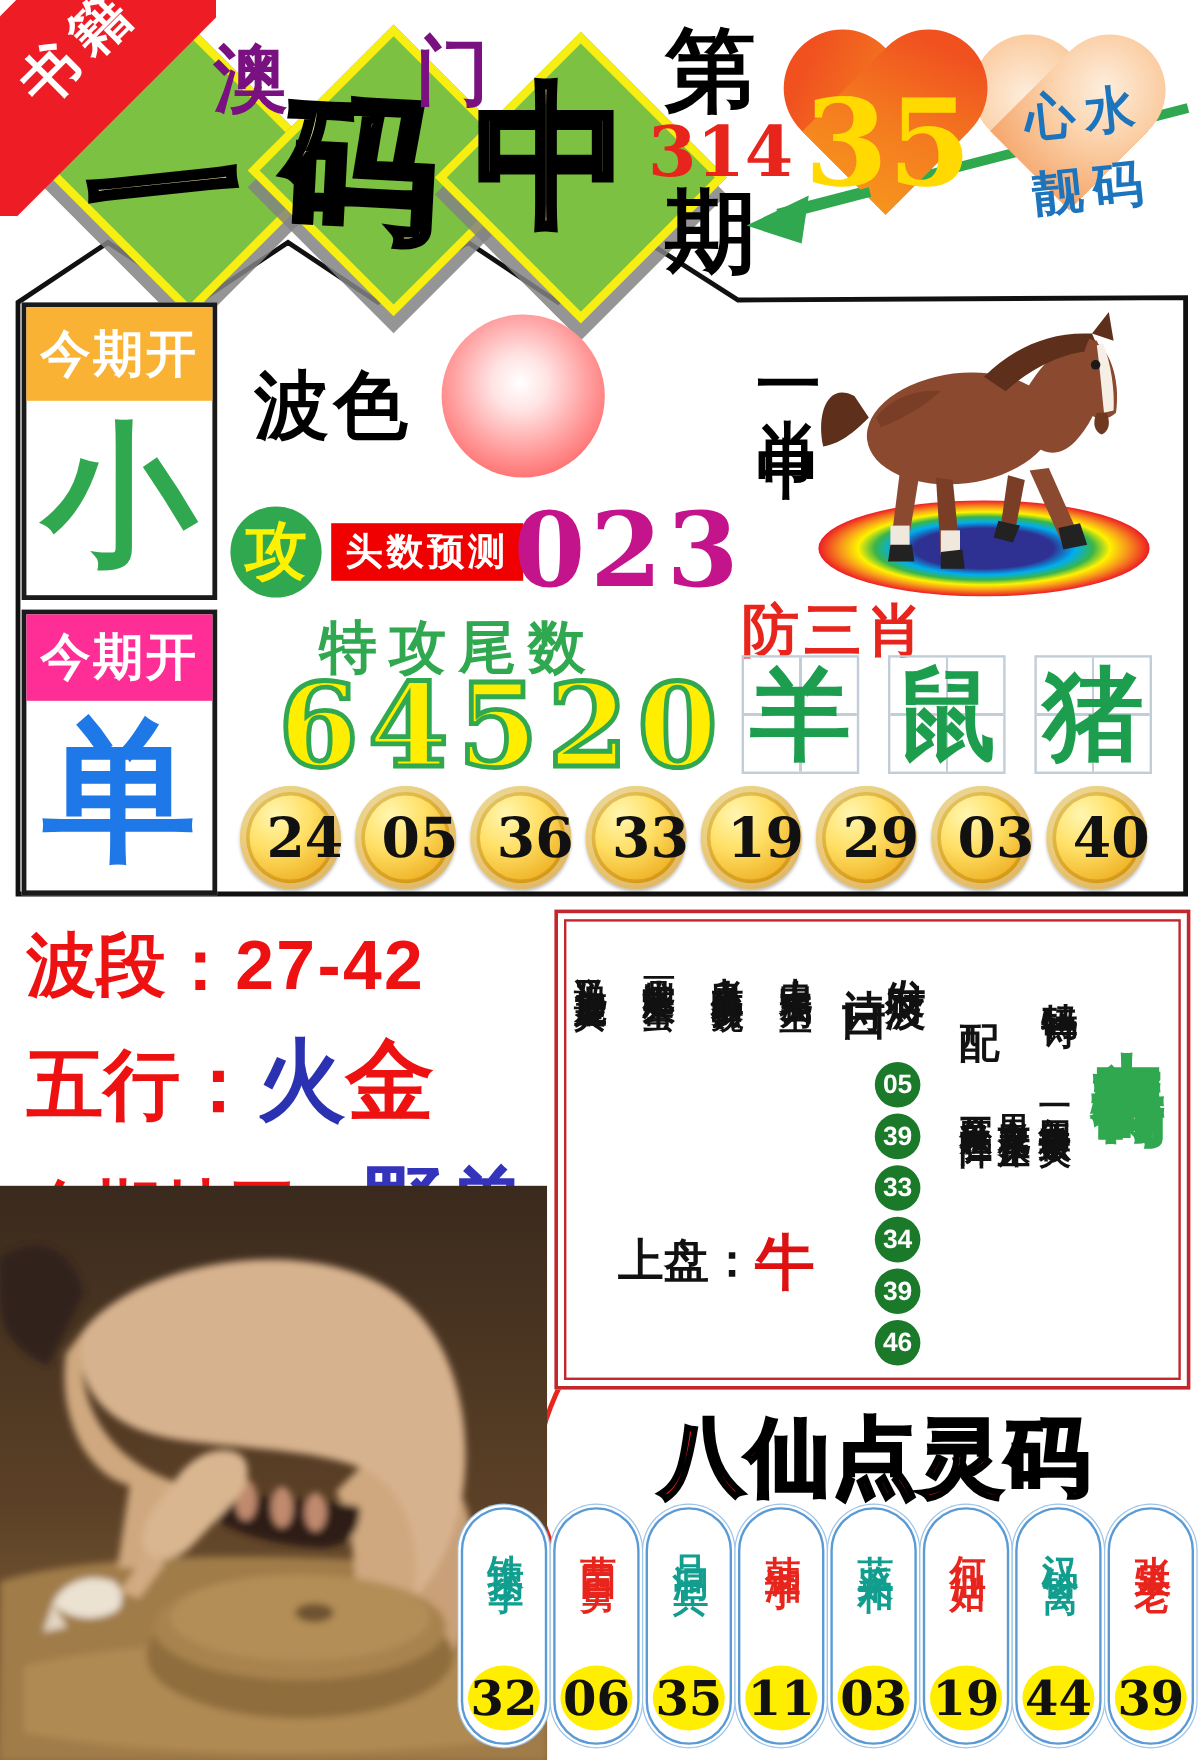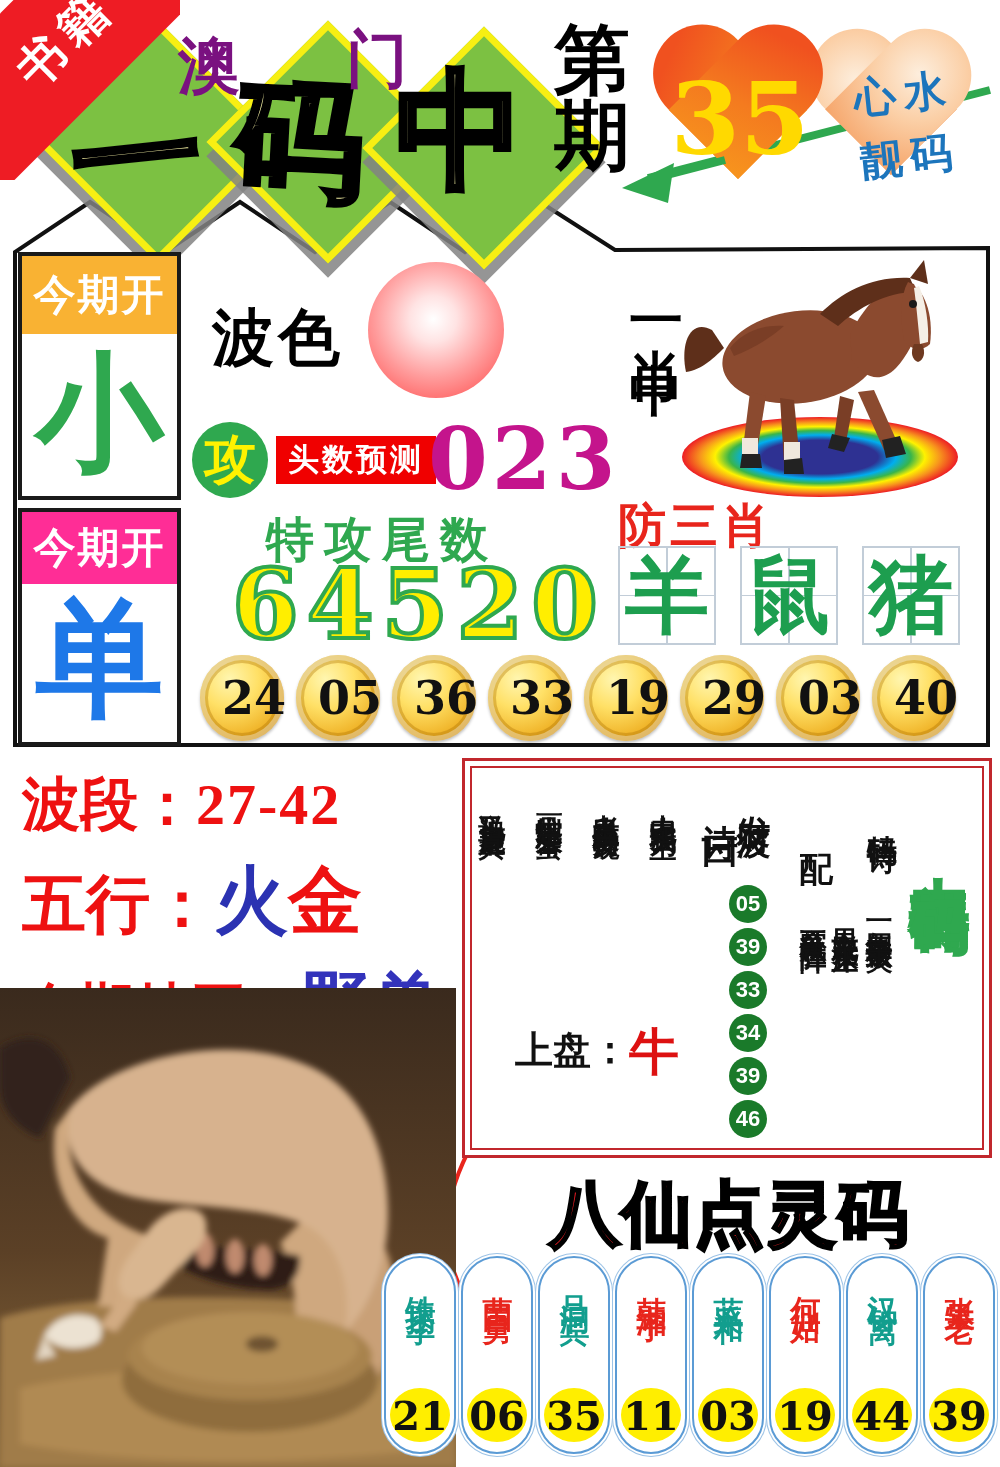--- a/index.html
+++ b/index.html
@@ -83,21 +83,21 @@
   #coins{left:200px;top:655px;display:flex;gap:12px;z-index:3;}
   .coin{width:84px;height:86px;border-radius:50%;display:flex;align-items:center;justify-content:center;
     background:radial-gradient(circle at 35% 28%,#fff6b0 0%,#ffe066 35%,#f0b429 70%,#c98a10 100%);
     box-shadow:inset 0 0 0 5px rgba(255,255,255,.35),inset 0 0 0 8px rgba(170,110,0,.35),0 2px 3px rgba(0,0,0,.25);}
   .coin span{font-size:46px;font-weight:900;color:#111;font-family:"DejaVu Serif",serif;margin-left:24px;}
 
   
   #predict{left:22px;top:766px;z-index:2;width:440px;}
   .pl{white-space:nowrap;font-weight:900;}
   #pl1{font-size:58px;color:#ee1111;}
-  #pl1 .num{font-family:Liberation Serif, serif;letter-spacing:2px;}
+  #pl1 .num{font-family:Liberation Sans, sans-serif;letter-spacing:2px;}
   #pl2{font-size:64px;color:#ee1111;margin-top:8px;}
   #pl2 .fire{color:#2b32b2;font-size:74px;}
   #pl2 .gold{color:#ee1111;font-size:74px;}
   #pl3{font-size:56px;color:#ee1111;margin-top:6px;}
   #pl3 .beast{color:#3333bb;font-size:70px;}
 
   
   #poembox{left:462px;top:758px;width:530px;height:400px;border:3px solid #c1272d;background:#fff;z-index:4;box-sizing:border-box;}
   #poembox .inner{position:absolute;inset:5px;border:2px solid #c1272d;pointer-events:none;}
   #poemtitle{left:230px;top:34px;font-size:36px;font-weight:900;color:#111;letter-spacing:14px;}
@@ -157,20 +157,21 @@
   <div class="diamond" id="d2"></div>
   <div class="diamond" id="d3"></div>
   <div class="mregion abs" id="r1">澳</div>
   <div class="mregion abs" id="r2">门</div>
   <div class="mtitle" id="t1">一</div>
   <div class="mtitle" id="t2">码</div>
   <div class="mtitle" id="t3">中</div>
 
   <div id="issue" class="abs">
     <div class="k">第</div>
+    <div class="n">314</div>
     <div class="k">期</div>
   </div>
 
   <div id="heart2" class="heart">
     <div class="lobe l1"></div>
     <div class="lobe l2"></div>
   </div>
   <div id="heart1" class="heart">
     <div class="lobe l1"></div>
     <div class="lobe l2"></div>
@@ -348,21 +349,21 @@
     <div id="sp1" class="spline v">一年四季秋最爽</div>
     <div id="sp2" class="spline v">男女脱光在床上</div>
     <div id="sp3" class="spline v">窗外秋风一阵阵</div>
     <div id="innertitle" class="abs v">内部特码</div>
   </div>
 
   <div id="imm-title" class="abs">八仙点灵码</div>
   <div id="cards" class="abs">
     <div class="card">
       <div class="cname teal">铁拐李</div>
-      <div class="cnum">21</div>
+      <div class="cnum">32</div>
     </div>
     <div class="card">
       <div class="cname redc">曹国舅</div>
       <div class="cnum">06</div>
     </div>
     <div class="card">
       <div class="cname teal">吕洞宾</div>
       <div class="cnum">35</div>
     </div>
     <div class="card">

